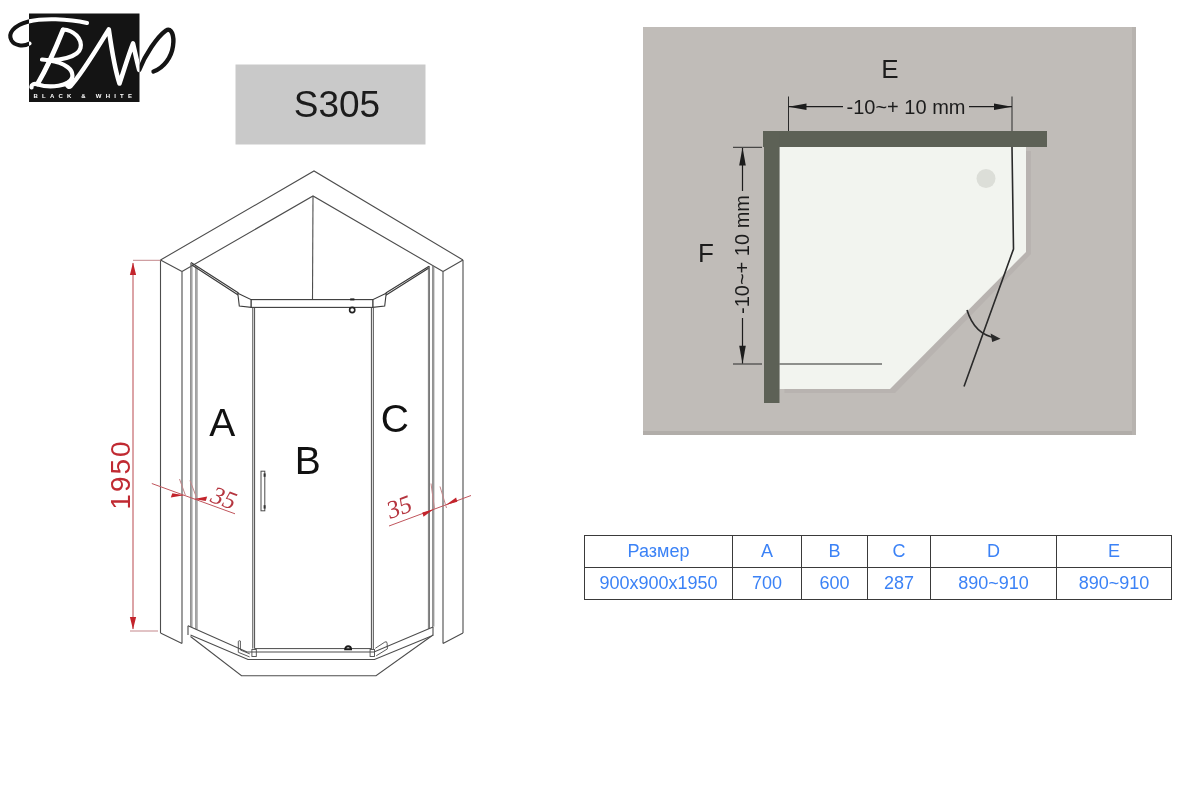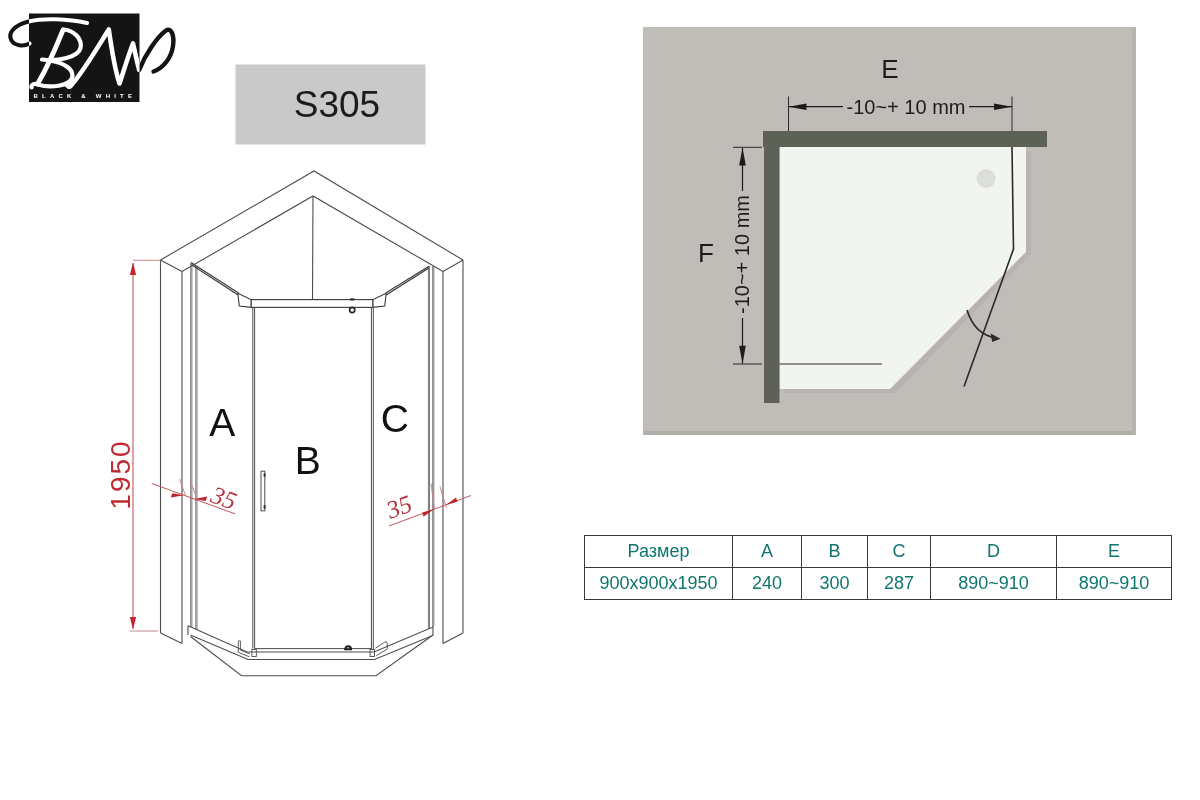--- a/index.html
+++ b/index.html
@@ -1,20 +1,20 @@
 <!DOCTYPE html>
 <html><head>
 <meta charset="utf-8">
 <style>
 html,body{margin:0;padding:0;width:1200px;height:800px;background:#ffffff;
 font-family:"Liberation Sans",sans-serif;position:relative;overflow:hidden}
 .abs{position:absolute}
 table.spec{border-collapse:collapse;table-layout:fixed}
 table.spec td{border:1px solid #3a3a3a;text-align:center;vertical-align:middle;
-font-size:18px;color:#0f766e;padding:0}
+font-size:18px;color:#3b82f6;padding:0}
 </style>
 </head>
 <body>
 <svg id="main" class="abs" style="left:0;top:0" width="1200" height="800" viewBox="0 0 1200 800">
 
 <g>
 <path d="M87,23 C68,18.5 42,18 28.6,21.5 C13,25.5 7.5,34 11.5,40.5 C14.5,45.5 23,47 29.5,43.5" fill="none" stroke="#141414" stroke-width="4" stroke-linecap="round"></path>
 <path d="M139.2,70 C145,55 157,37 166,30.5 C171.5,27 174.5,36 173,46 C171.5,57 164,68 153.5,71.5" fill="none" stroke="#141414" stroke-width="4.4" stroke-linecap="round"></path>
 <rect x="29" y="13.5" width="110.5" height="88.5" fill="#141414"></rect>
 </g>
@@ -193,20 +193,20 @@
       <tr style="height:32px">
         <td>Размер</td>
         <td>A</td>
         <td>B</td>
         <td>C</td>
         <td>D</td>
         <td>E</td>
       </tr>
 <tr>
         <td>900x900x1950</td>
-        <td>240</td>
-        <td>300</td>
+        <td>700</td>
+        <td>600</td>
         <td>287</td>
         <td>890~910</td>
         <td>890~910</td>
       </tr>
 </tbody>
   </table>
 
 </body></html>

